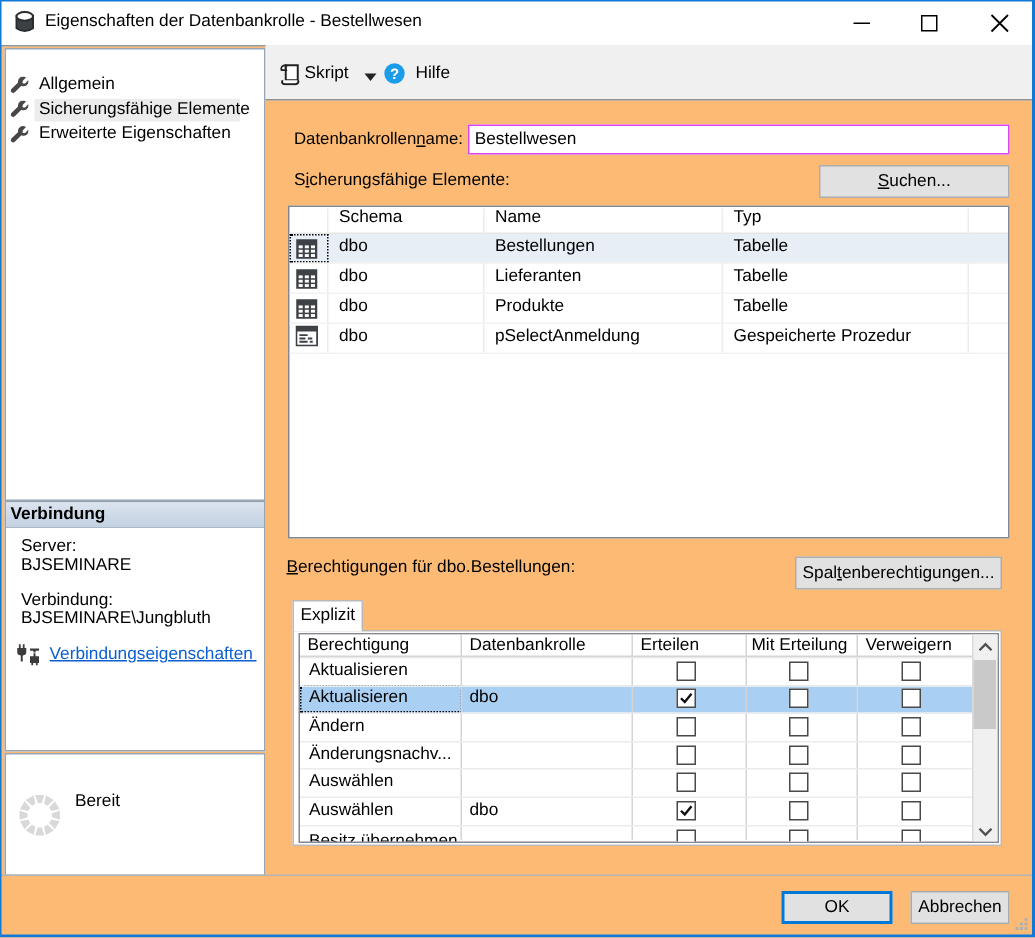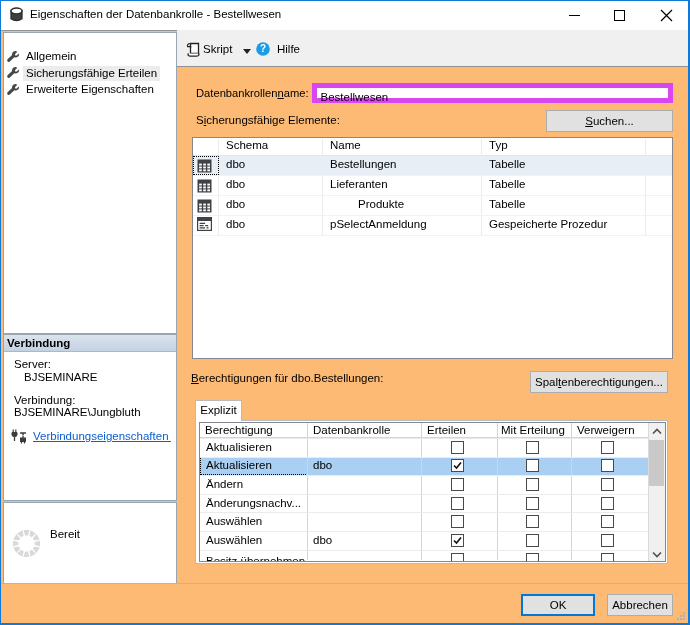--- a/index.html
+++ b/index.html
@@ -27,36 +27,36 @@
   <div class="abs" style="left:30px;top:8px;">Eigenschaften der Datenbankrolle - Bestellwesen</div>
   <div class="abs" style="left:569px;top:15px;width:11px;height:1px;background:#000;"></div>
   <div class="abs" style="left:614px;top:10px;width:11px;height:11px;border:1px solid #000;box-sizing:border-box;"></div>
   <svg class="abs" style="left:660px;top:9px;" width="13" height="13" viewBox="0 0 13 13">
     <path d="M1 1 L12 12 M12 1 L1 12" stroke="#000" stroke-width="1.2"></path>
   </svg>
 
   <div class="abs whitebox" style="left:3px;top:32px;width:174px;height:302px;"></div>
   <div class="abs" style="left:23px;top:66px;width:137px;height:15px;background:#ececec;"></div>
   <div class="abs" style="left:26px;top:50px;">Allgemein</div>
-  <div class="abs" style="left:26px;top:67px;">Sicherungsfähige Erteilen</div>
+  <div class="abs" style="left:26px;top:67px;">Sicherungsfähige Elemente</div>
   <div class="abs" style="left:26px;top:83px;">Erweiterte Eigenschaften</div>
   <svg class="abs" style="left:7px;top:51px;" width="12" height="12" viewBox="0 0 12 12">
       <path d="M11.2 0.8 L8.8 3.2 L8.8 5.0 L10.6 5.0 L13.0 2.6 A3.6 3.6 0 0 1 7.9 6.7 L3.1 11.5 A1.7 1.7 0 0 1 0.7 9.1 L5.5 4.3 A3.6 3.6 0 0 1 11.2 0.8 Z" fill="#474747" transform="scale(0.92)"></path>
     </svg>
   <svg class="abs" style="left:7px;top:67px;" width="12" height="12" viewBox="0 0 12 12">
       <path d="M11.2 0.8 L8.8 3.2 L8.8 5.0 L10.6 5.0 L13.0 2.6 A3.6 3.6 0 0 1 7.9 6.7 L3.1 11.5 A1.7 1.7 0 0 1 0.7 9.1 L5.5 4.3 A3.6 3.6 0 0 1 11.2 0.8 Z" fill="#474747" transform="scale(0.92)"></path>
     </svg>
   <svg class="abs" style="left:7px;top:84px;" width="12" height="12" viewBox="0 0 12 12">
       <path d="M11.2 0.8 L8.8 3.2 L8.8 5.0 L10.6 5.0 L13.0 2.6 A3.6 3.6 0 0 1 7.9 6.7 L3.1 11.5 A1.7 1.7 0 0 1 0.7 9.1 L5.5 4.3 A3.6 3.6 0 0 1 11.2 0.8 Z" fill="#474747" transform="scale(0.92)"></path>
     </svg>
 
   <div class="abs whitebox" style="left:3px;top:334px;width:174px;height:167px;"></div>
   <div class="abs hdr" style="left:4px;top:335px;width:169px;">Verbindung</div>
   <div class="abs" style="left:14px;top:358px;">Server:</div>
-  <div class="abs" style="left:24px;top:371px;">BJSEMINARE</div>
+  <div class="abs" style="left:14px;top:371px;">BJSEMINARE</div>
   <div class="abs" style="left:14px;top:394px;">Verbindung:</div>
   <div class="abs" style="left:14px;top:406px;">BJSEMINARE\Jungbluth</div>
   <svg class="abs" style="left:11px;top:429px;" width="16" height="15" viewBox="0 0 16 15">
     <g stroke="#3c3c3c" fill="#3c3c3c">
       <path d="M2.2 0.5 v3 M4.8 0.5 v3" stroke-width="1.2" fill="none"></path>
       <path d="M1 3.5 h5 v2.4 a2.5 1.7 0 0 1 -5 0 Z"></path>
       <path d="M3.5 7.5 v4.5" stroke-width="1.3" fill="none"></path>
       <path d="M10.5 14.5 v-2 M13.5 14.5 v-2" stroke-width="1.2" fill="none"></path>
       <rect x="9.5" y="9" width="5" height="3.5"></rect>
       <path d="M12 9 v-2.5" stroke-width="1.3" fill="none"></path>
@@ -90,21 +90,21 @@
   </svg>
   <div class="abs" style="left:203px;top:43px;">Skript</div>
   <div class="abs" style="left:243px;top:49px;width:0;height:0;border-left:4.5px solid transparent;border-right:4.5px solid transparent;border-top:5.5px solid #222;"></div>
   <svg class="abs" style="left:256px;top:42px;" width="14" height="14" viewBox="0 0 14 14">
     <circle cx="7" cy="7" r="6.8" fill="#1a9ce8"></circle>
     <text x="7" y="10.4" font-size="10" font-weight="bold" fill="#fff" text-anchor="middle" font-family="Liberation Sans">?</text>
   </svg>
   <div class="abs" style="left:277px;top:43px;">Hilfe</div>
 
   <div class="abs" style="left:196px;top:87px;font-size:11.2px;">Datenbankrollen<u>n</u>ame:</div>
-  <div class="abs" style="left:312px;top:83px;width:361px;height:20px;background:#fff;border:5px solid #d946ef;box-sizing:border-box;">
+  <div class="abs" style="left:312px;top:83px;width:361px;height:20px;background:#fff;border:1px solid #d946ef;box-sizing:border-box;">
     <div style="margin:2.5px 0 0 3.5px;">Bestellwesen</div>
   </div>
   <div class="abs btn" style="left:546px;top:110px;width:127px;height:22px;line-height:20px;"><u>S</u>uchen...</div>
   <div class="abs" style="left:196px;top:114px;">S<u>i</u>cherungsfähige Elemente:</div>
 
   <div class="abs" style="left:192px;top:137px;width:481px;height:222px;background:#fff;border:1px solid #828790;box-sizing:border-box;"></div>
   <div class="abs" style="left:226px;top:139px;">Schema</div>
   <div class="abs" style="left:330px;top:139px;">Name</div>
   <div class="abs" style="left:489px;top:139px;">Typ</div>
   <div class="abs" style="left:193px;top:155px;width:479px;height:1px;background:#e5e5e5;"></div>
@@ -118,21 +118,21 @@
   <div class="rs" style="top:195px;"></div>
   <div class="rs" style="top:215px;"></div>
   <div class="rs" style="top:235px;"></div>
   <div class="abs" style="left:226px;top:158px;">dbo</div>
     <div class="abs" style="left:330px;top:158px;">Bestellungen</div>
     <div class="abs" style="left:489px;top:158px;">Tabelle</div>
   <div class="abs" style="left:226px;top:178px;">dbo</div>
     <div class="abs" style="left:330px;top:178px;">Lieferanten</div>
     <div class="abs" style="left:489px;top:178px;">Tabelle</div>
   <div class="abs" style="left:226px;top:198px;">dbo</div>
-    <div class="abs" style="left:330px;top:198px;margin-left:28px;">Produkte</div>
+    <div class="abs" style="left:330px;top:198px;">Produkte</div>
     <div class="abs" style="left:489px;top:198px;">Tabelle</div>
   <div class="abs" style="left:226px;top:218px;">dbo</div>
     <div class="abs" style="left:330px;top:218px;">pSelectAnmeldung</div>
     <div class="abs" style="left:489px;top:218px;">Gespeicherte Prozedur</div>
   <svg class="abs tblicon" style="left:197px;top:159px;" width="15" height="14" viewBox="0 0 15 14">
       <rect x="0.5" y="0.5" width="14" height="13" fill="#3e4246"></rect>
       <rect x="2.1" y="4.6" width="2.7" height="1.9" fill="#fff"></rect>
       <rect x="6.2" y="4.6" width="2.7" height="1.9" fill="#fff"></rect>
       <rect x="10.3" y="4.6" width="2.7" height="1.9" fill="#fff"></rect>
       <rect x="2.1" y="7.5" width="2.7" height="1.9" fill="#fff"></rect>

